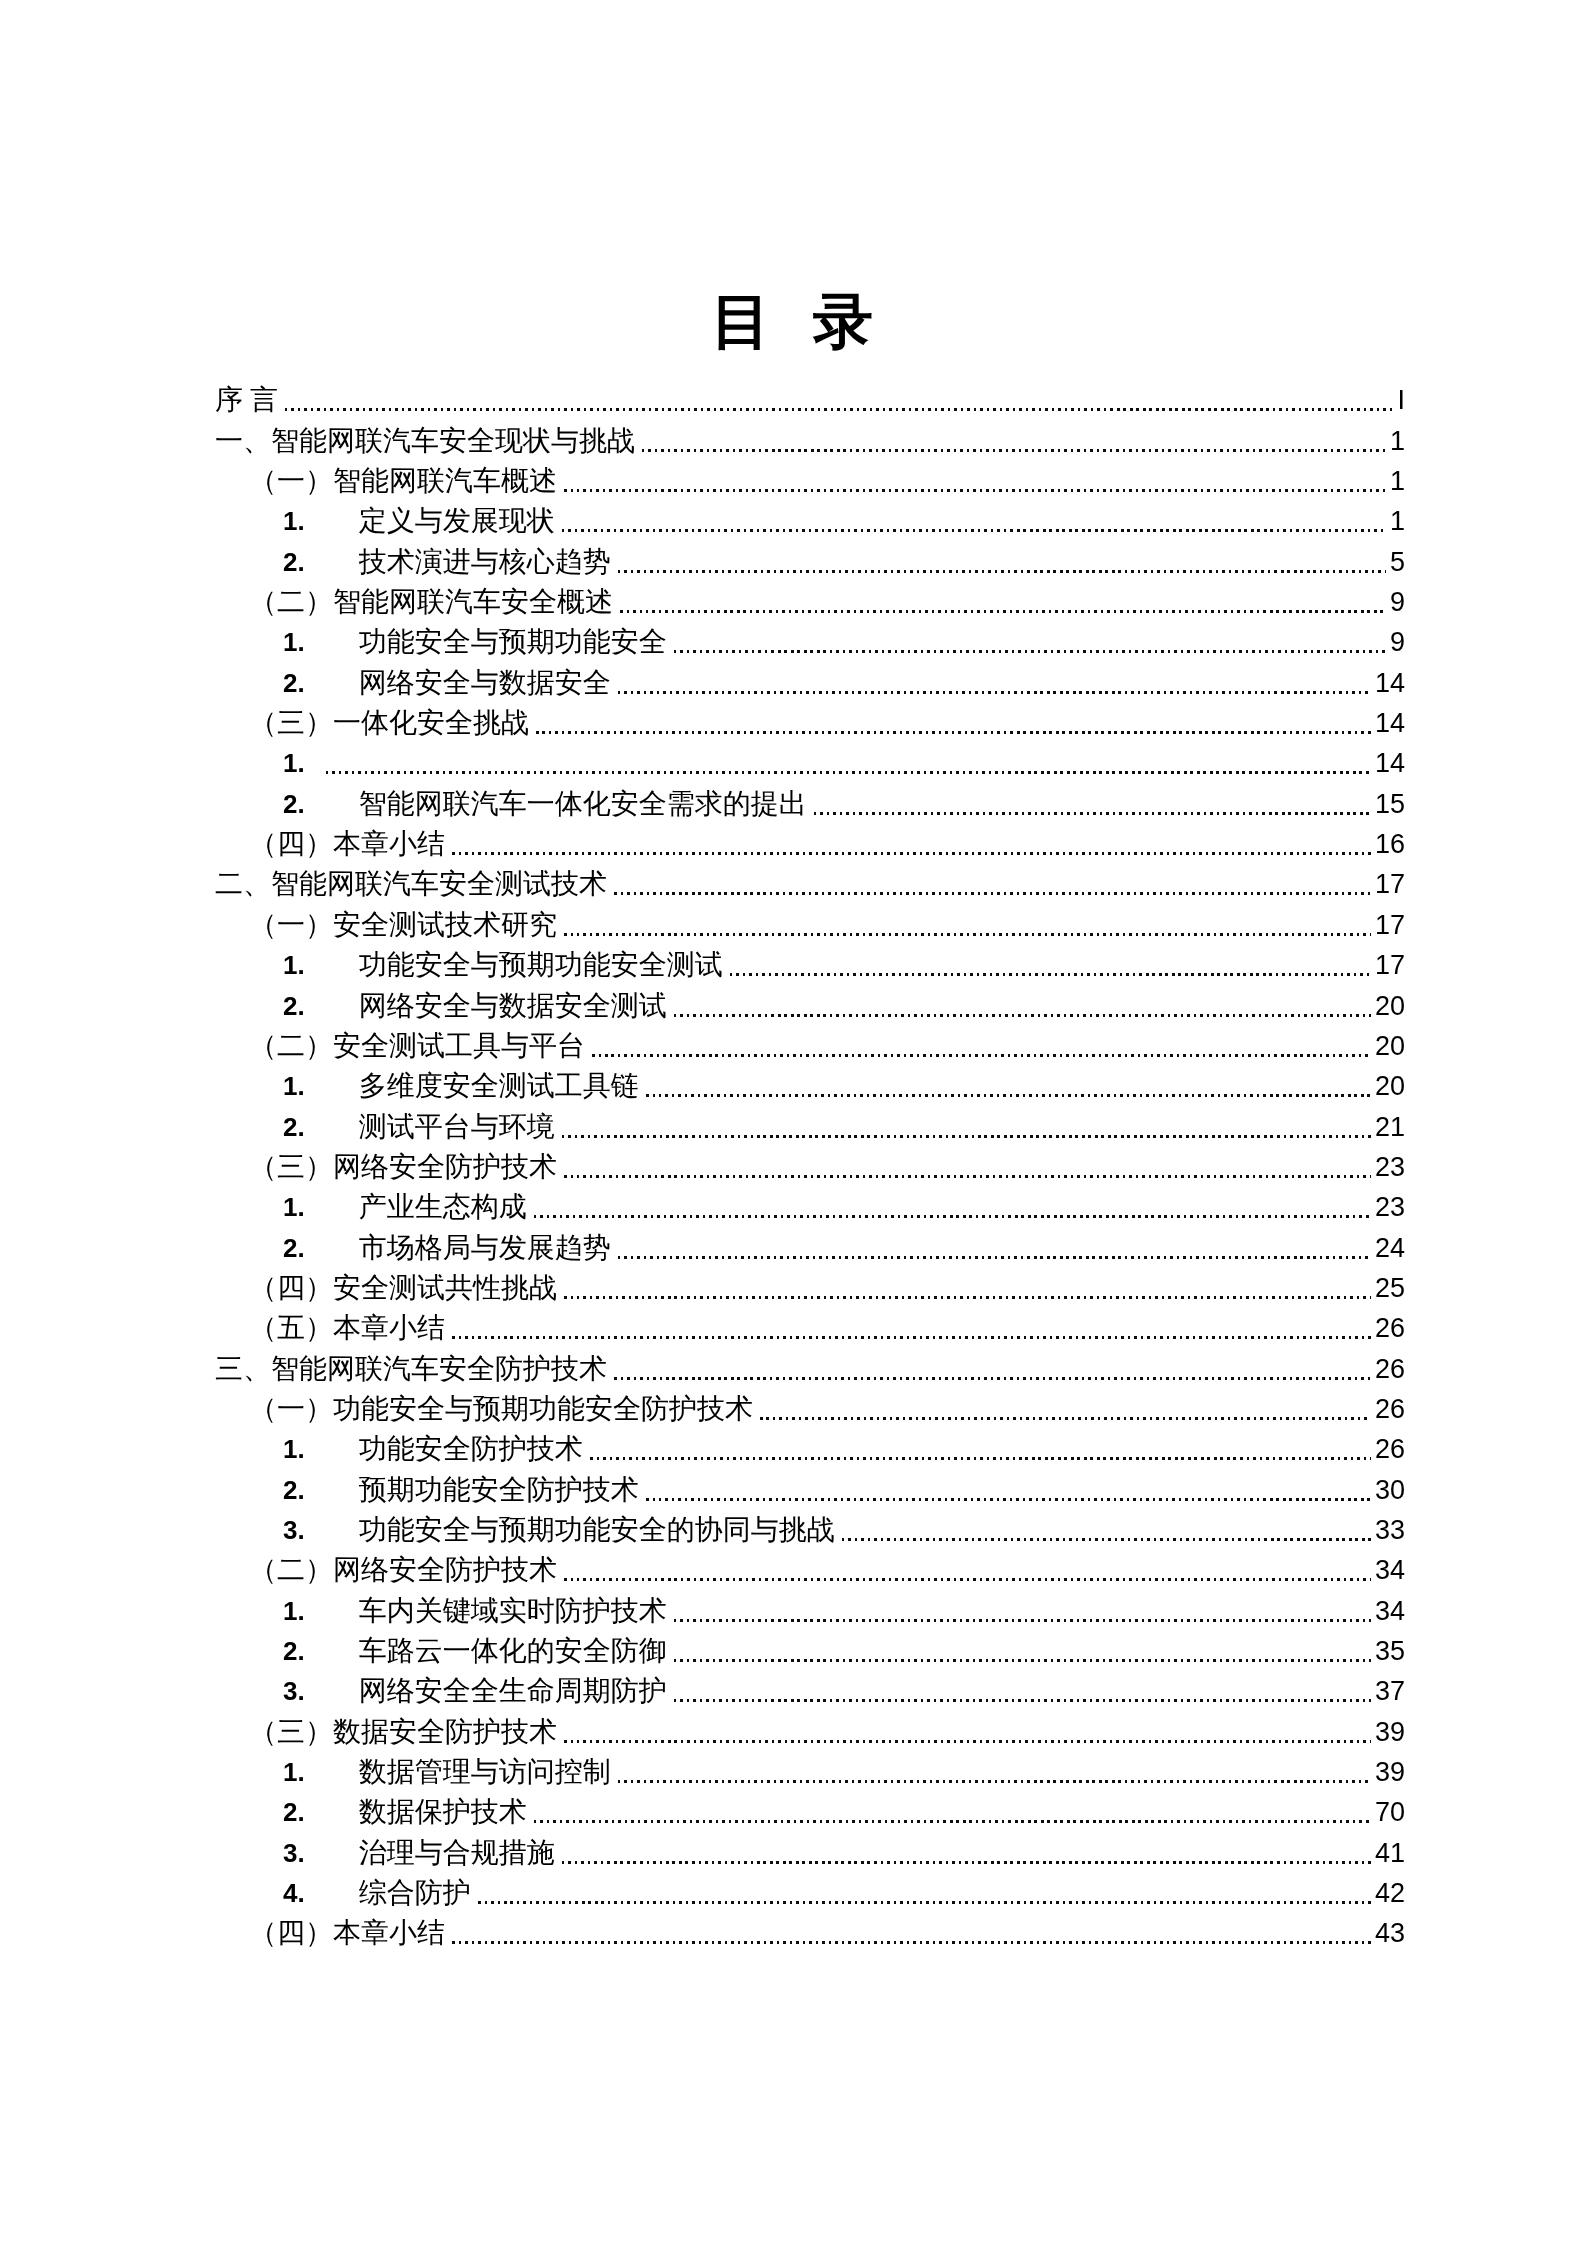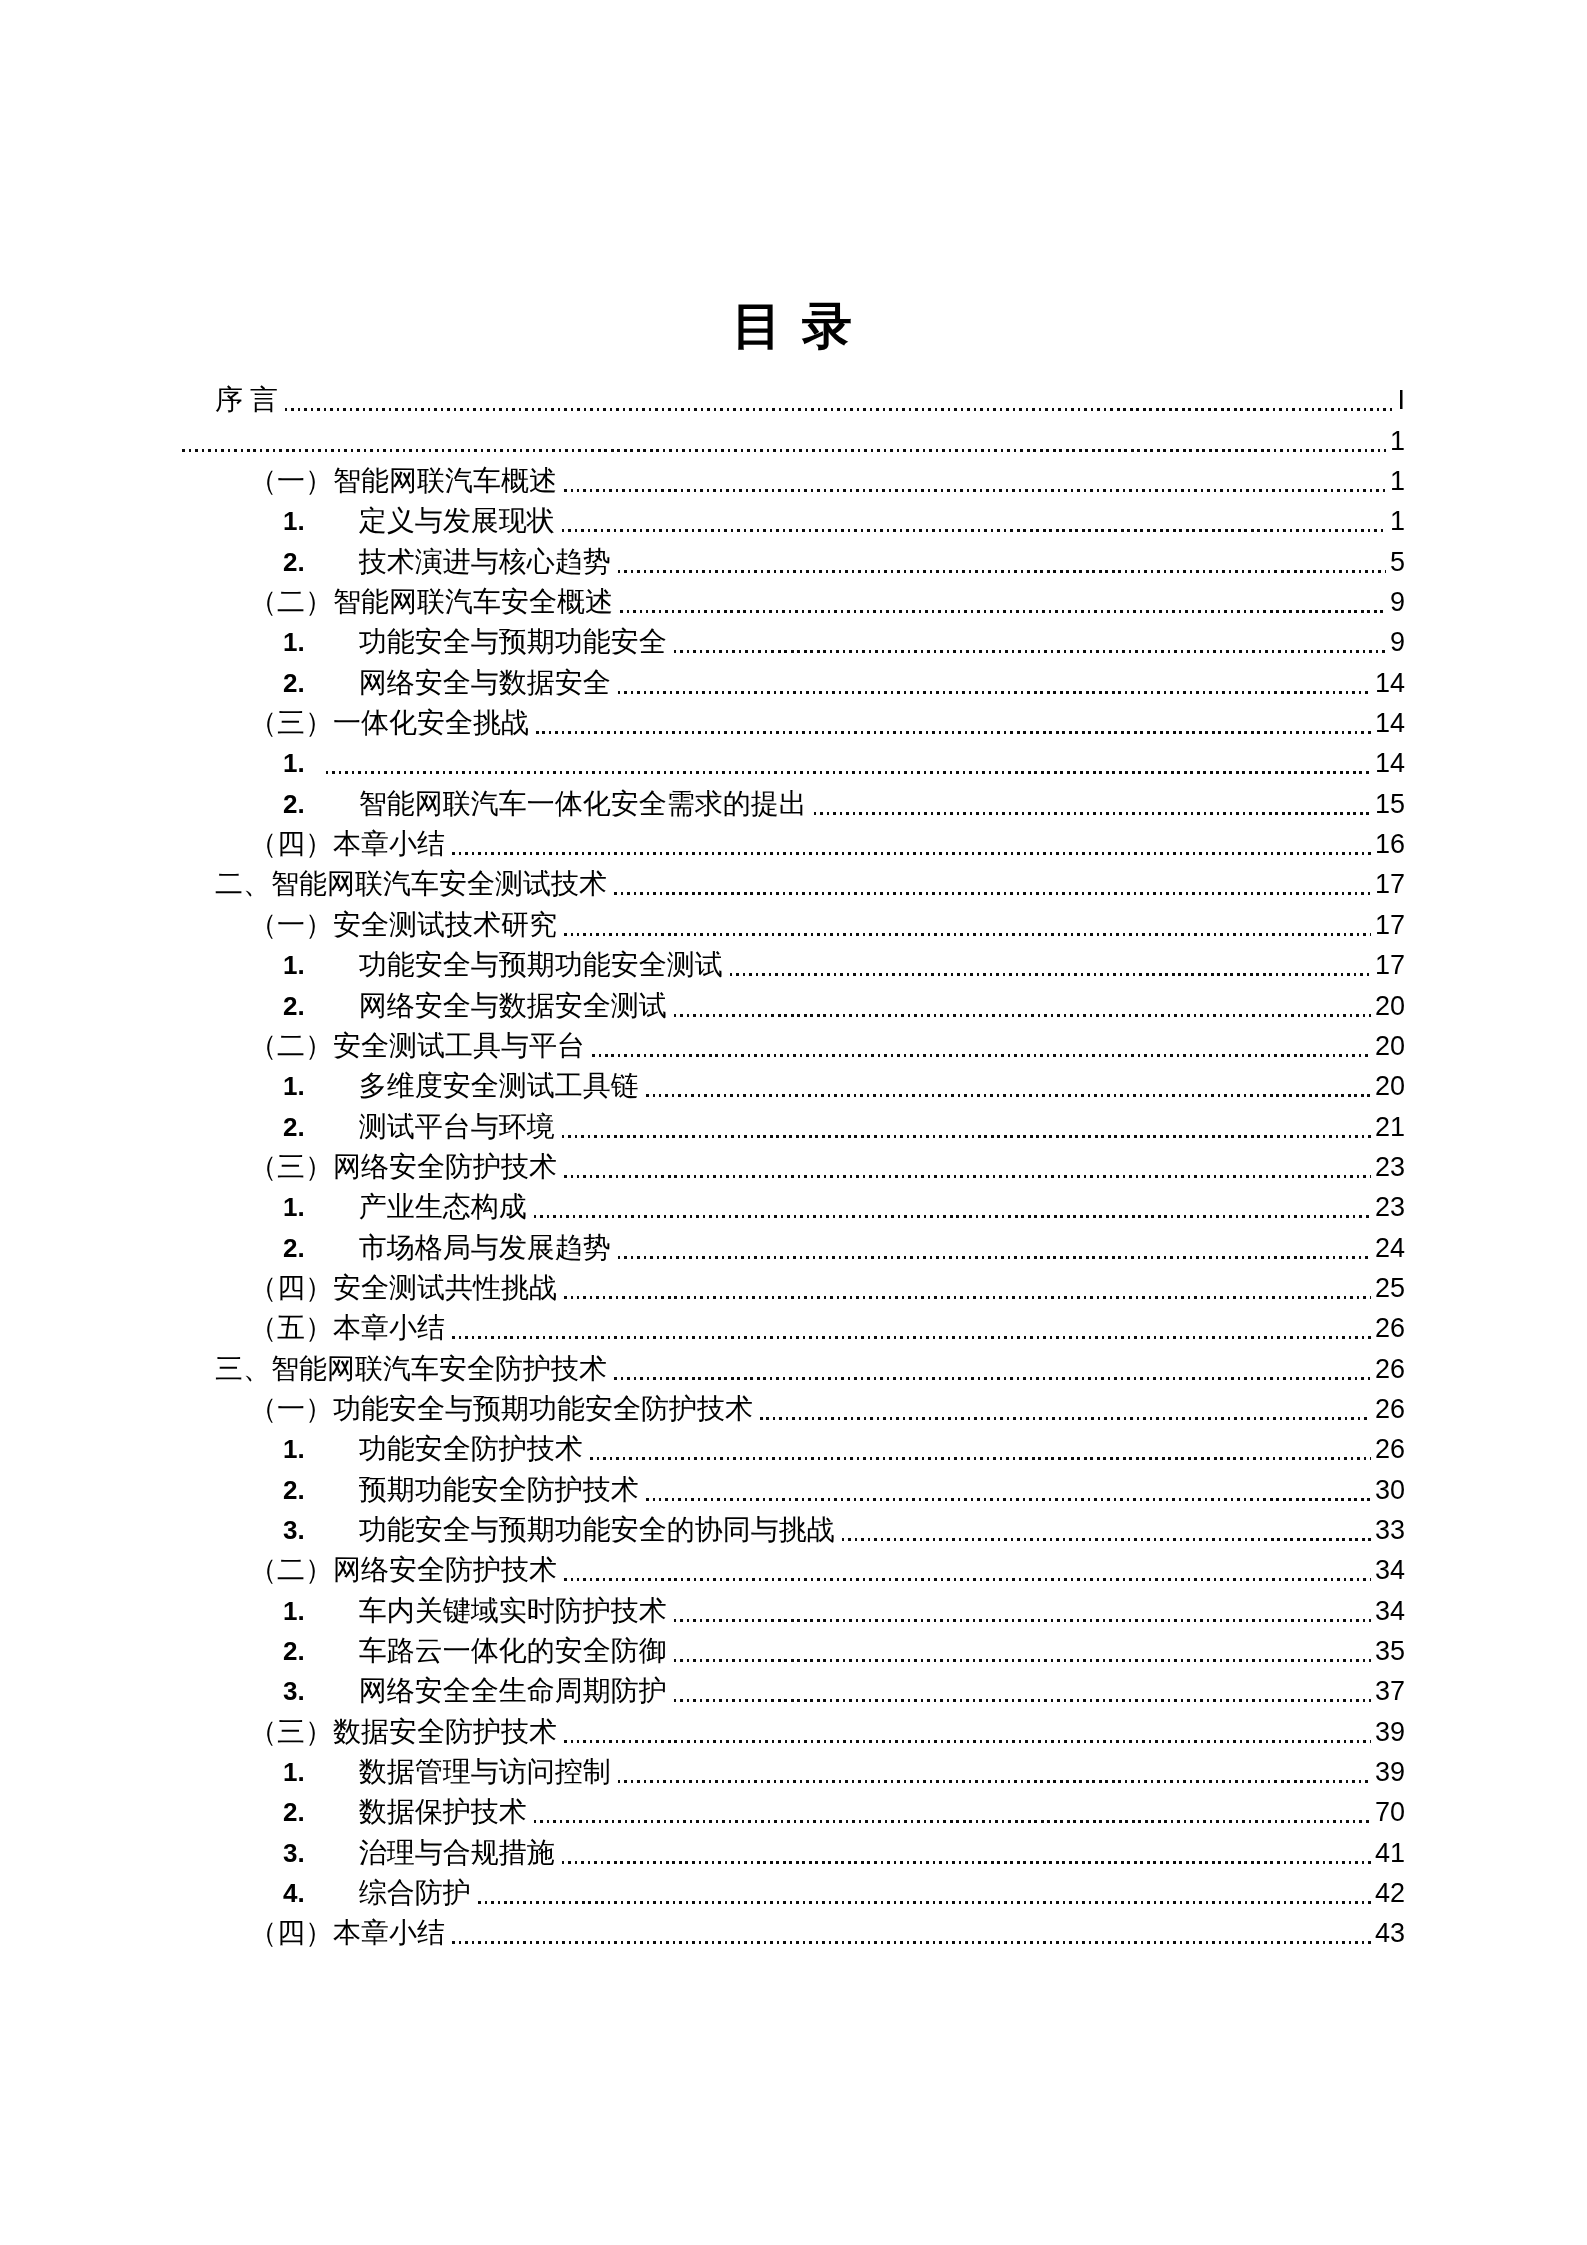--- a/index.html
+++ b/index.html
@@ -17,23 +17,23 @@
   }
   .doc-page {
     width: 100%;
     height: 100%;
     box-sizing: border-box;
   }
   .doc-title {
     margin: 0;
     padding-top: 298px;
     text-align: center;
-    font-family: Liberation Sans, sans-serif;
+    font-family: Liberation Mono, monospace;
     font-weight: 700;
-    font-size: 50px;
+    font-size: 60px;
     line-height: 56px;
     letter-spacing: 3px;
     color: #000;
   }
   .toc {
     margin: 24px 182px 0 175px;
   }
   .toc-row {
     display: flex;
     align-items: flex-end;
@@ -80,20 +80,21 @@
 <div class="doc-page">
   <h1 class="doc-title">目 录</h1>
 
   <div class="toc" id="toc-list">
       <div class="toc-row level-0">
         <span class="label">序 言</span>
         <span class="dots"></span>
         <span class="pagenum">I</span>
       </div>
       <div class="toc-row level-0">
+        <span class="label">一、智能网联汽车安全现状与挑战</span>
         <span class="dots"></span>
         <span class="pagenum">1</span>
       </div>
       <div class="toc-row level-1">
         <span class="label">（一）智能网联汽车概述</span>
         <span class="dots"></span>
         <span class="pagenum">1</span>
       </div>
       <div class="toc-row level-2">
         <span class="num">1.</span>

